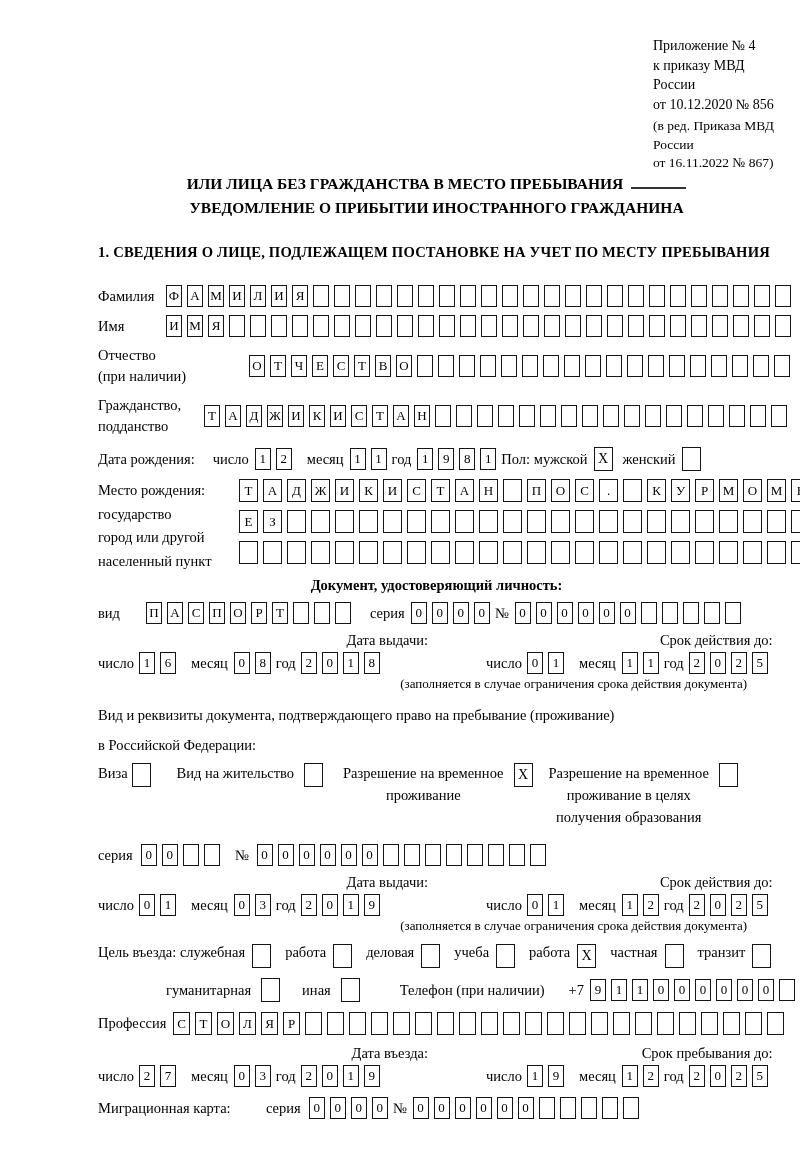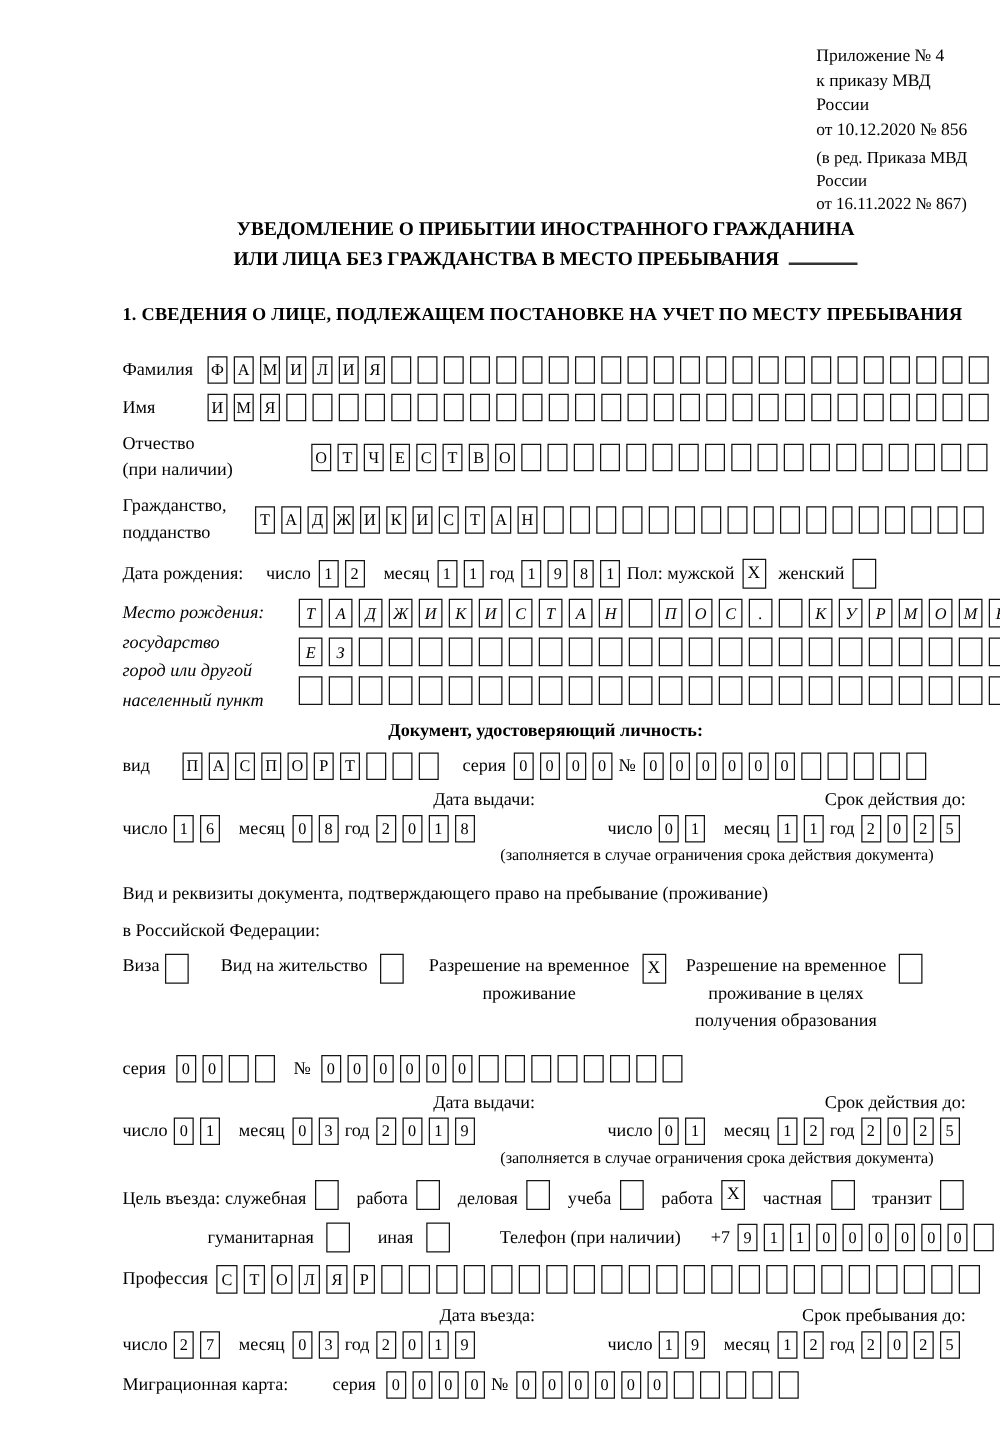--- a/index.html
+++ b/index.html
@@ -37,59 +37,59 @@
     font-size:14px; background:#fff;
   }
   .lbl { flex:none; }
   .w68  { width:68px; }
   .w48  { width:48px; }
   .w151 { width:151px; line-height:1.45; }
   .w106 { width:106px; line-height:1.45; }
   .preline { white-space:pre-line; }
   .mr6 { margin-right:6px; } .mr8 { margin-right:8px; } .ml10 { margin-left:10px; }
 
-  .bp { display:flex; margin-bottom:4px;font-style:italic; }
+  .bp { display:flex; margin-bottom:4px; }
   .bp-label { flex:none; width:141px; line-height:1.62; }
   .bp-rows .row { margin-bottom:8px; }
 
   .center-bold { text-align:center; font-weight:bold; font-size:14.5px; margin:2px 0 8px 0; }
 
   .dates { display:flex; margin-top:4px; }
   .dgroup .dtitle { text-align:right; margin-bottom:3px; }
   .dline { display:flex; align-items:center; }
   .dline .lbl { margin-right:5px; }
   .dg-left { width:330px; flex:none; }
   .dg-right { margin-left:58px; }
   .note { font-size:13px; text-align:right; margin:2px 28px 10px 0; }
 
   .para { line-height:1.9; margin-bottom:2px; }
   .optrow { display:flex; align-items:flex-start; margin:4px 0 16px 0; }
   .optrow .olabel { line-height:1.5; }
   .optml { text-align:center; white-space:pre-line; line-height:1.5; }
   .optrow .box { margin:0 10px 0 10px; }
 
-  .purpose { display:flex; align-items:flex-end; margin-bottom:10px; }
+  .purpose { display:flex; align-items:flex-start; margin-bottom:10px; }
   .purpose .box { margin:0 14px 0 7px; }
   .purpose2 { display:flex; align-items:center; margin-bottom:10px; padding-left:68px; }
   .purpose2 .box { margin:0 22px 0 10px; }
 </style>
 </head>
 <body>
 
 <div class="page">
 
   <div class="apx preline">Приложение № 4
 к приказу МВД России
 от 10.12.2020 № 856</div>
   <div class="apx2 preline">(в ред. Приказа МВД России
 от 16.11.2022 № 867)</div>
 
   <div class="title">
+    <div><span>ИЛИ ЛИЦА БЕЗ ГРАЖДАНСТВА В МЕСТО ПРЕБЫВАНИЯ</span><span class="blank"></span></div>
     <div>УВЕДОМЛЕНИЕ О ПРИБЫТИИ ИНОСТРАННОГО ГРАЖДАНИНА</div>
-    <div><span>ИЛИ ЛИЦА БЕЗ ГРАЖДАНСТВА В МЕСТО ПРЕБЫВАНИЯ</span><span class="blank"></span></div>
   </div>
 
   <div class="sect">1. СВЕДЕНИЯ О ЛИЦЕ, ПОДЛЕЖАЩЕМ ПОСТАНОВКЕ НА УЧЕТ ПО МЕСТУ ПРЕБЫВАНИЯ</div>
 
   <div class="row">
     <span class="lbl w68">Фамилия</span>
     <span class="cells">
         <span class="cell">Ф</span>
         <span class="cell">А</span>
         <span class="cell">М</span>

